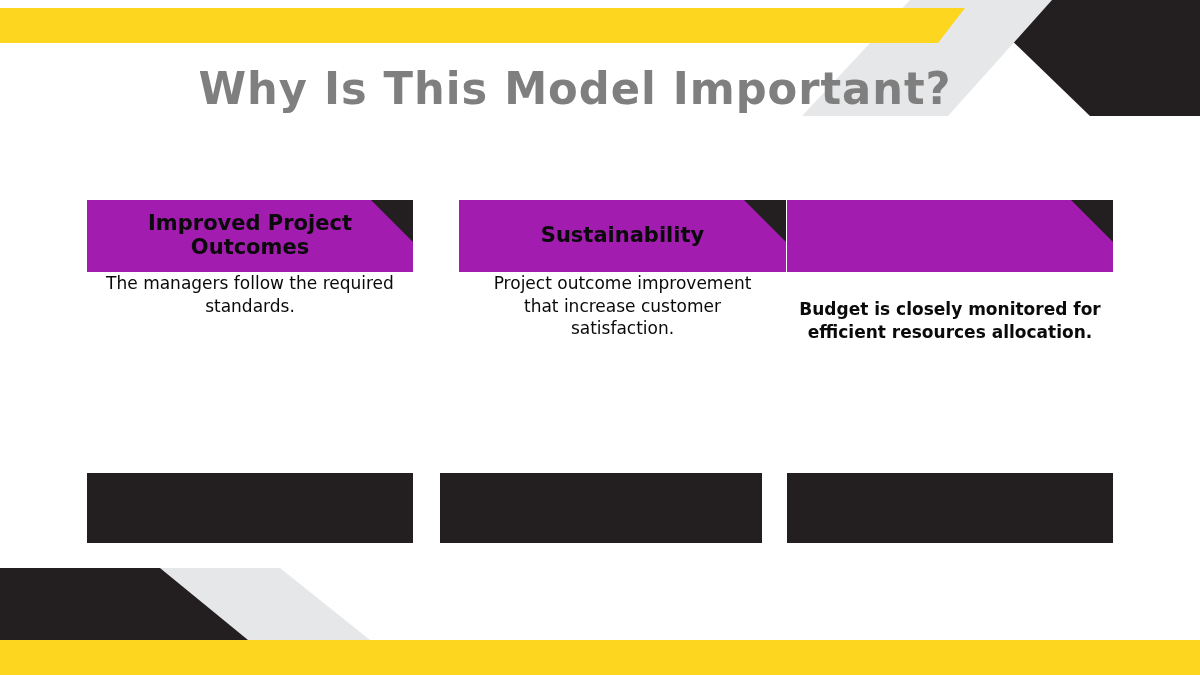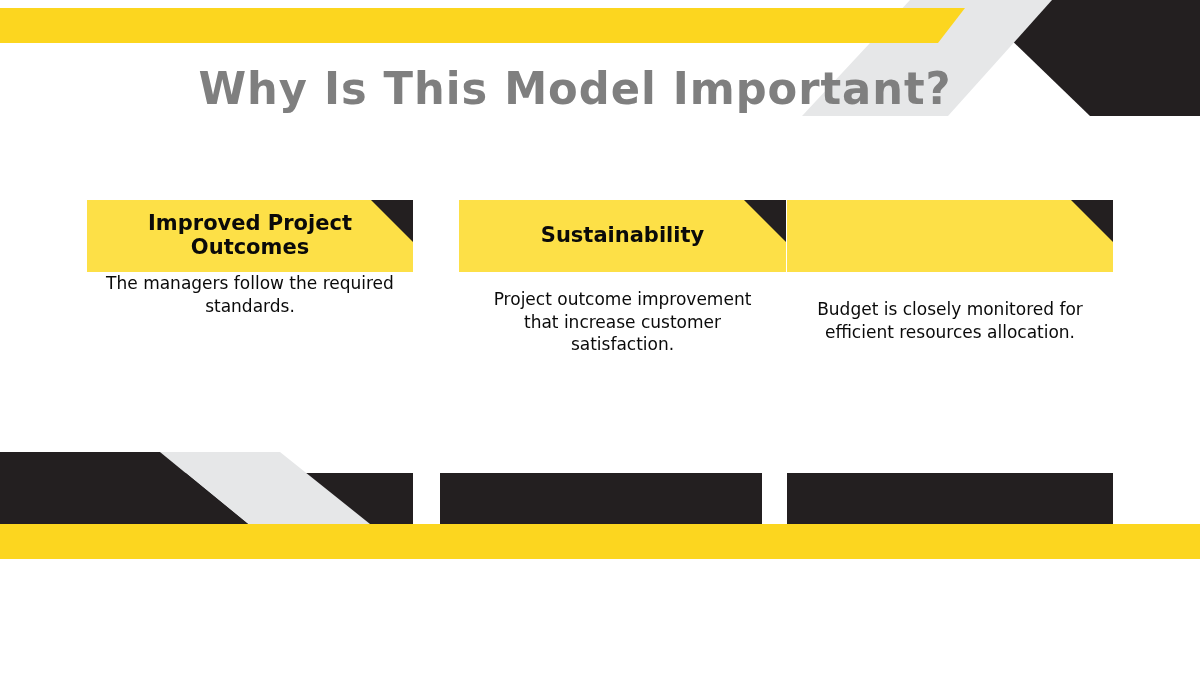--- a/index.html
+++ b/index.html
@@ -6,21 +6,21 @@
     margin: 0;
     padding: 0;
     background: #ffffff;
   }
   body {
     font-family: "Liberation Sans", sans-serif;
   }
   #slide {
     position: relative;
     width: 1200px;
-    height: 559px;
+    height: 675px;
     background: #ffffff;
     overflow: hidden;
   }
 
   
   .deco { position: absolute; pointer-events: none; }
 
   
   .top-yellow {
     left: 0;
@@ -96,21 +96,21 @@
   
   .col { position: absolute; top: 200px; }
   .col-1 { left: 87px;  width: 326px; }
   .col-2 { left: 459px; width: 327px; }
   .col-3 { left: 787px; width: 326px; }
 
   .card {
     position: relative;
     width: 100%;
     height: 72px;
-    background: #fde047;
+    background: #a21caf;
     display: flex;
     align-items: center;
     justify-content: center;
     box-sizing: border-box;
     padding: 0 14px;
   }
   .card .notch {
     position: absolute;
     right: 0;
     top: 0;
@@ -132,22 +132,22 @@
 
   .body-text {
     text-align: center;
     color: #0A0A0A;
     font-family: "DejaVu Sans", sans-serif;
     font-size: 17px;
     line-height: 1.33;
     padding: 0 18px;
     box-sizing: border-box;
   }
-  .col-2 .body-text { margin-top: 16px; padding: 0 30px; }
-  .col-3 .body-text { margin-top: 26px; padding: 0 12px; }
+  .col-2 .body-text { padding: 0 30px; }
+  .col-3 .body-text { margin-top: 26px; padding: 0 12px; font-weight: bold; }
 
   
   .dark-bar {
     position: absolute;
     top: 473px;
     height: 70px;
     background: #231F20;
   }
   .bar-1 { left: 87px;  width: 326px; }
   .bar-2 { left: 440px; width: 322px; }

